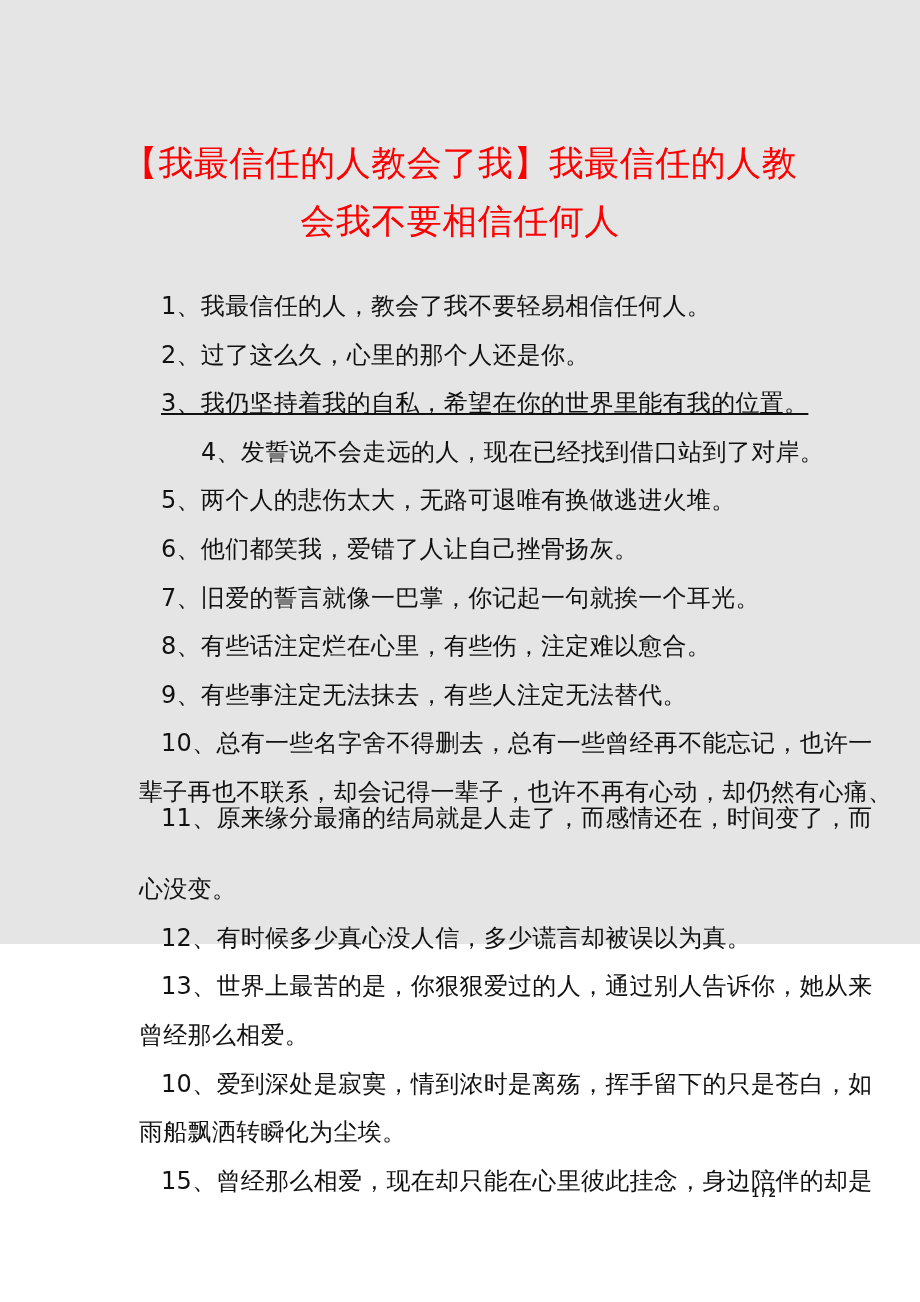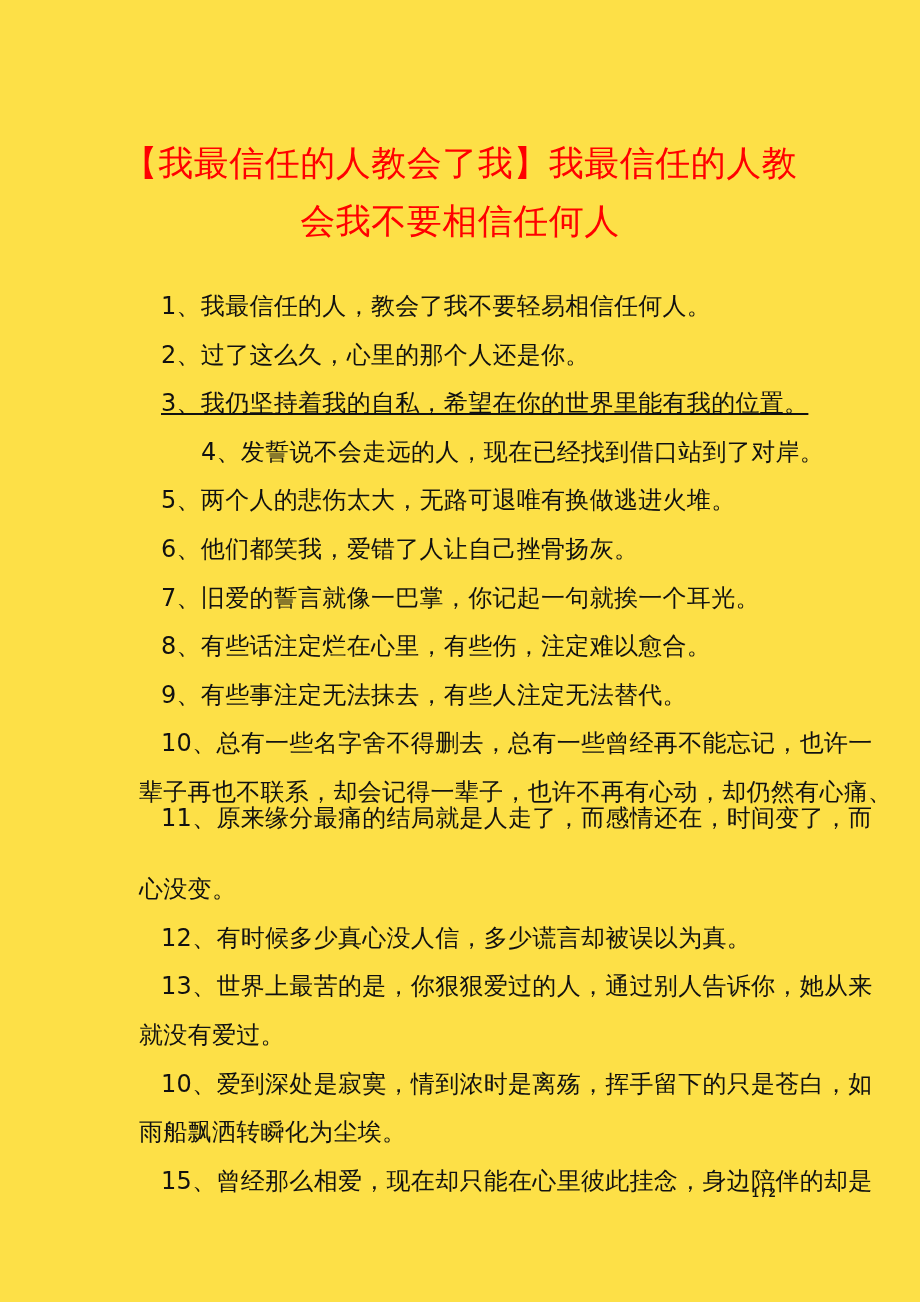--- a/index.html
+++ b/index.html
@@ -1,18 +1,18 @@
 <!DOCTYPE html>
 <html><head>
 <meta charset="utf-8">
 <style>
   html, body { margin: 0; padding: 0; background: #ffffff; }
   body { width: 920px; height: 1302px; position: relative; overflow: hidden;
          font-family: "DejaVu Sans", "Liberation Sans", sans-serif; color: #111; }
-  .page { position: absolute; left: 0; top: 0; width: 920px; height: 1302px; background: #fde047; }
+  .page { position: absolute; left: 0; top: 0; width: 920px; height: 944px; background: #e5e5e5; }
   .title { position: absolute; left: 120px; width: 680px; text-align: center;
            color: #ff0000; font-size: 35px; line-height: 58px; font-weight: 500;
            letter-spacing: 0.5px; }
   .title .t1 { position: absolute; left: 0; top: 0; width: 680px; white-space: nowrap; }
   .title .t2 { position: absolute; left: 0; top: 58px; width: 680px; white-space: nowrap; }
   .body { position: absolute; left: 139px; top: 282px; width: 644px; }
   .line { position: absolute; left: 0; height: 48px; line-height: 48px; font-size: 24px;
           white-space: nowrap; letter-spacing: 0.3px; }
   .line.indent { left: 22px; }
   .pagenum { position: absolute; left: 752px; top: 1186px; font-size: 12px; font-weight: bold;
@@ -36,20 +36,20 @@
       <div class="line indent" style="top: 243px;">6、他们都笑我，爱错了人让自己挫骨扬灰。</div>
       <div class="line indent" style="top: 291.6px;">7、旧爱的誓言就像一巴掌，你记起一句就挨一个耳光。</div>
       <div class="line indent" style="top: 340.2px;">8、有些话注定烂在心里，有些伤，注定难以愈合。</div>
       <div class="line indent" style="top: 388.8px;">9、有些事注定无法抹去，有些人注定无法替代。</div>
       <div class="line indent" style="top: 437.4px;">10、总有一些名字舍不得删去，总有一些曾经再不能忘记，也许一</div>
       <div class="line" style="top: 486px;">辈子再也不联系，却会记得一辈子，也许不再有心动，却仍然有心痛、</div>
       <div class="line indent" style="top: 512px;">11、原来缘分最痛的结局就是人走了，而感情还在，时间变了，而</div>
       <div class="line" style="top: 583.2px;">心没变。</div>
       <div class="line indent" style="top: 631.8px;">12、有时候多少真心没人信，多少谎言却被误以为真。</div>
       <div class="line indent" style="top: 680.4px;">13、世界上最苦的是，你狠狠爱过的人，通过别人告诉你，她从来</div>
-      <div class="line" style="top: 729px;">就没有爱过。</div>
+      <div class="line" style="top: 729px;">曾经那么相爱。</div>
       <div class="line indent" style="top: 777.6px;">10、爱到深处是寂寞，情到浓时是离殇，挥手留下的只是苍白，如</div>
       <div class="line" style="top: 826.2px;">雨船飘洒转瞬化为尘埃。</div>
       <div class="line indent" style="top: 874.8px;">15、曾经那么相爱，现在却只能在心里彼此挂念，身边陪伴的却是</div>
     </div>
 
   <div class="pagenum">1 / 2</div>
 </div>
 
 </body></html>

